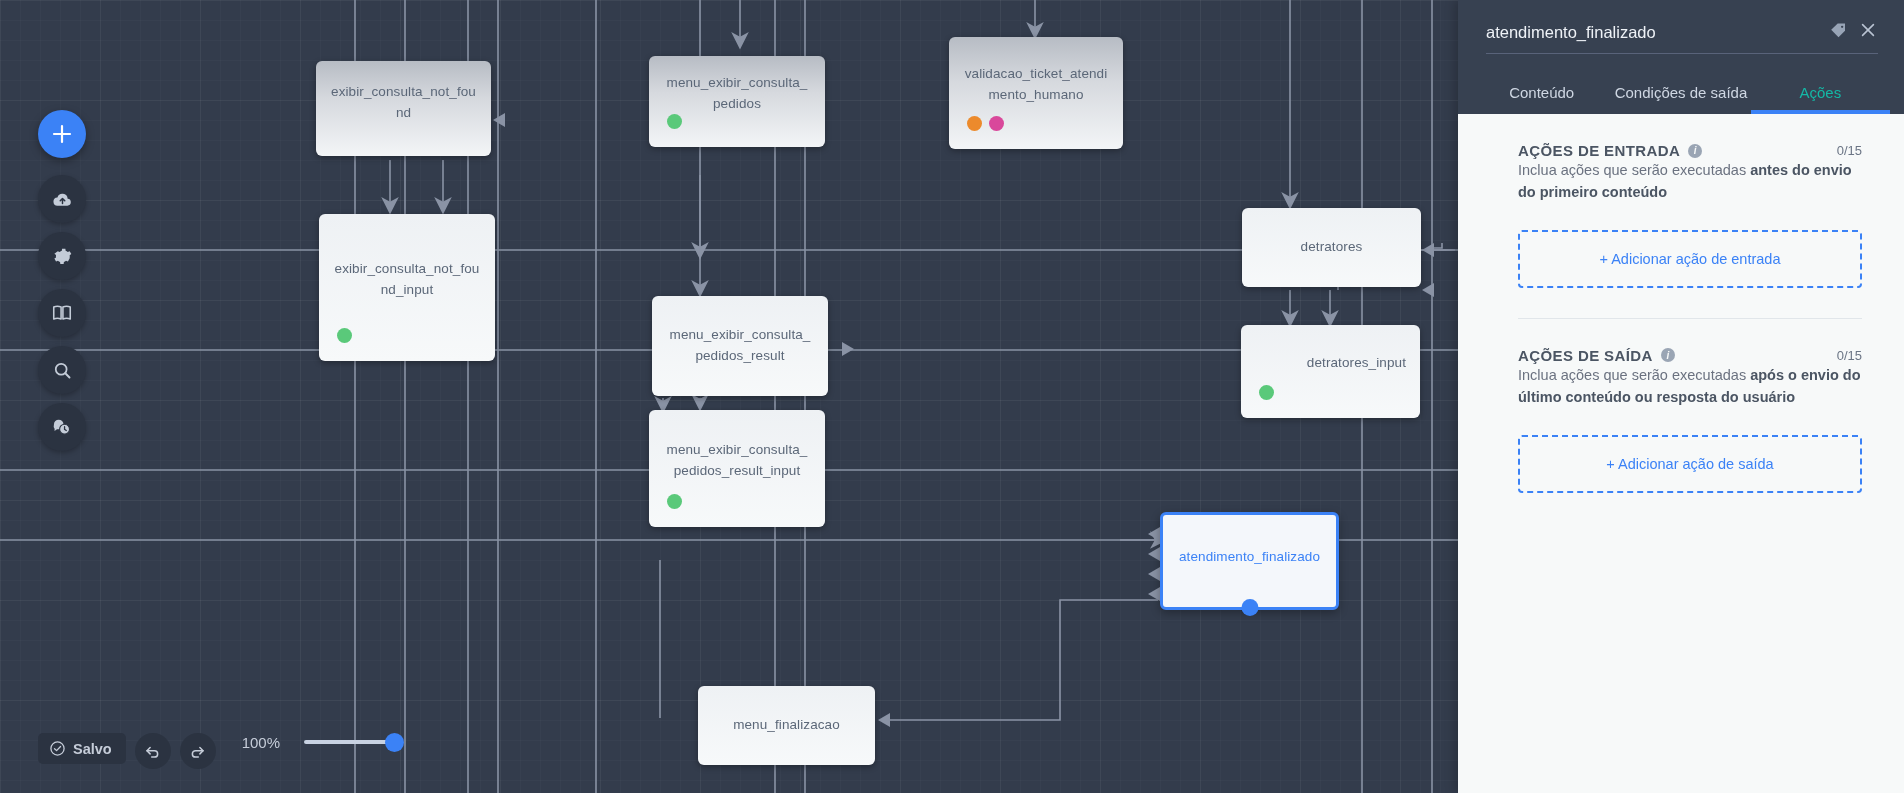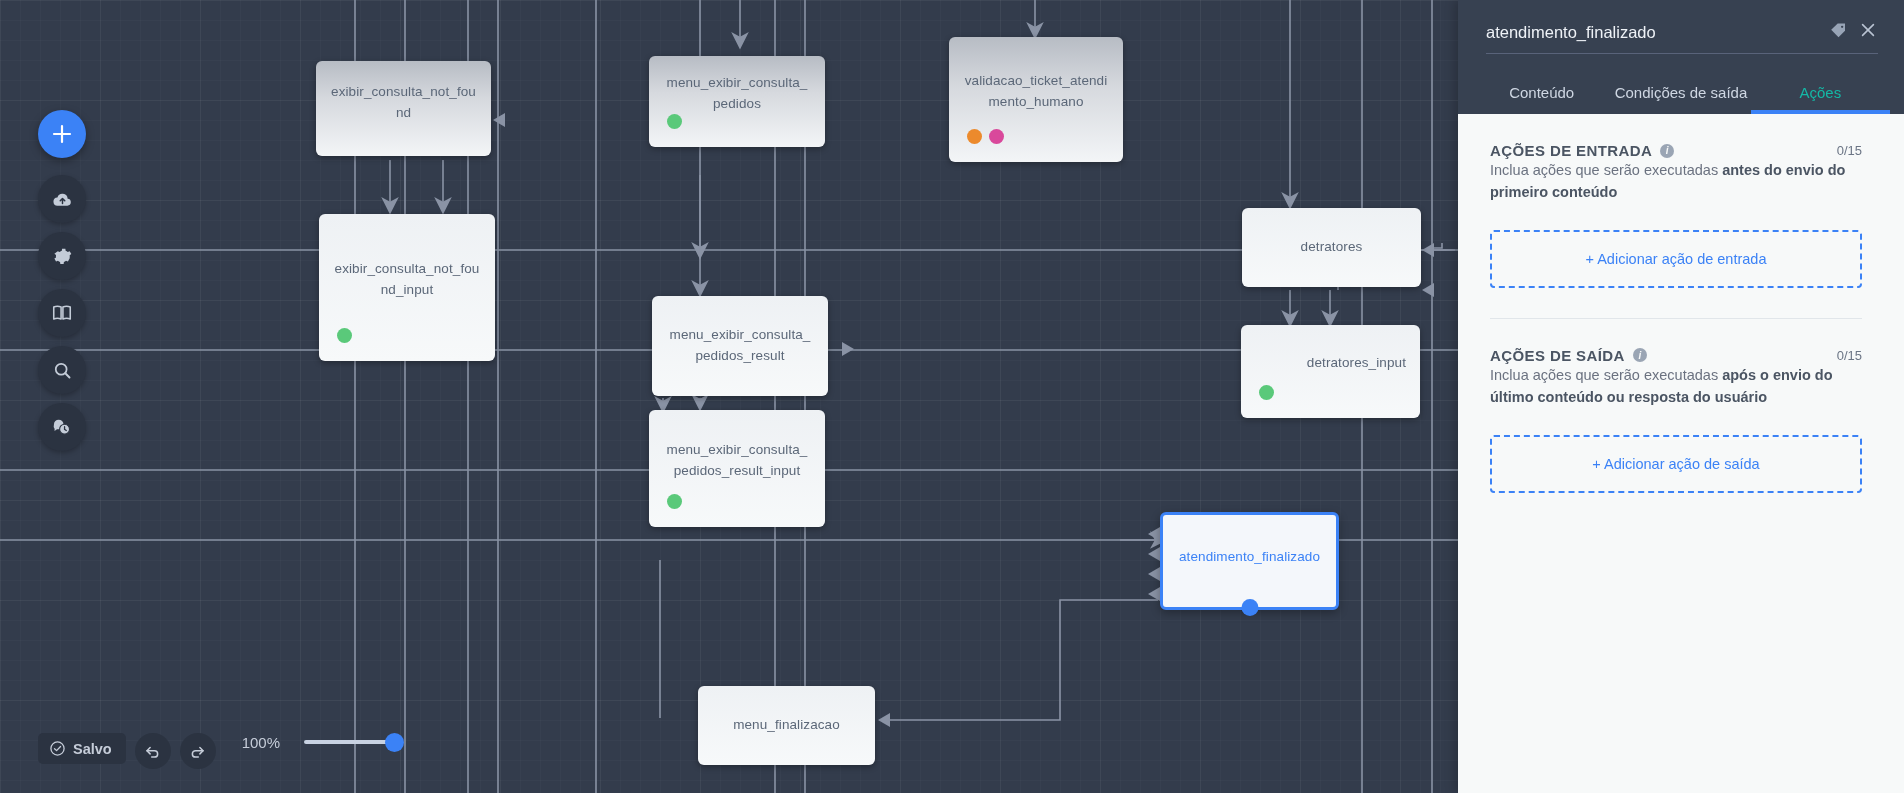--- a/index.html
+++ b/index.html
@@ -128,21 +128,21 @@
     flex: 1; text-align: center; padding: 14px 0 13px;
     color: #cfd7e3; font-size: 15px; cursor: pointer;
     position: relative;
   }
   .tab.active { color: #14b8a6; }
   .tab.active::after {
     content: ""; position: absolute; left: 0; right: 0; bottom: 0;
     height: 4px; background: #3b82f6;
   }
 
-  #panel-body { flex: 1; padding: 28px 42px 0 32px; overflow: auto; }
+  #panel-body { flex: 1; padding: 28px 42px 0 60px; overflow: auto; }
   .sect-head { display: flex; align-items: center; }
   .sect-title {
     color: #4b5563; font-size: 15px; font-weight: bold;
     letter-spacing: .4px;
   }
   .info-i {
     width: 14px; height: 14px; border-radius: 50%; background: #9aa5b4;
     color: #f7f9f9; font-size: 10px; font-weight: bold;
     display: inline-flex; align-items: center; justify-content: center;
     margin-left: 8px; font-style: italic; cursor: pointer;
@@ -244,21 +244,21 @@
 
     <div class="node flat" style="left:652px; top:296px; width:176px; height:100px;">
       <span class="nlabel">menu_exibir_consulta_pedidos_result</span>
     </div>
 
     <div class="node flat haddot" style="left:649px; top:410px; width:176px; height:117px;">
       <span class="nlabel">menu_exibir_consulta_pedidos_result_input</span>
       <span class="dot green"></span>
     </div>
 
-    <div class="node haddot" style="left:949px; top:37px; width:174px; height:125px;">
+    <div class="node haddot" style="left:949px; top:37px; width:174px; height:112px;">
       <span class="nlabel">validacao_ticket_atendimento_humano</span>
       <span class="dot orange"></span>
       <span class="dot pink"></span>
     </div>
 
     <div class="node flat" style="left:1242px; top:208px; width:179px; height:79px;">
       <span class="nlabel">detratores</span>
     </div>
 
     <div class="node flat haddot" style="left:1241px; top:325px; width:179px; height:93px;justify-content:flex-end;">

